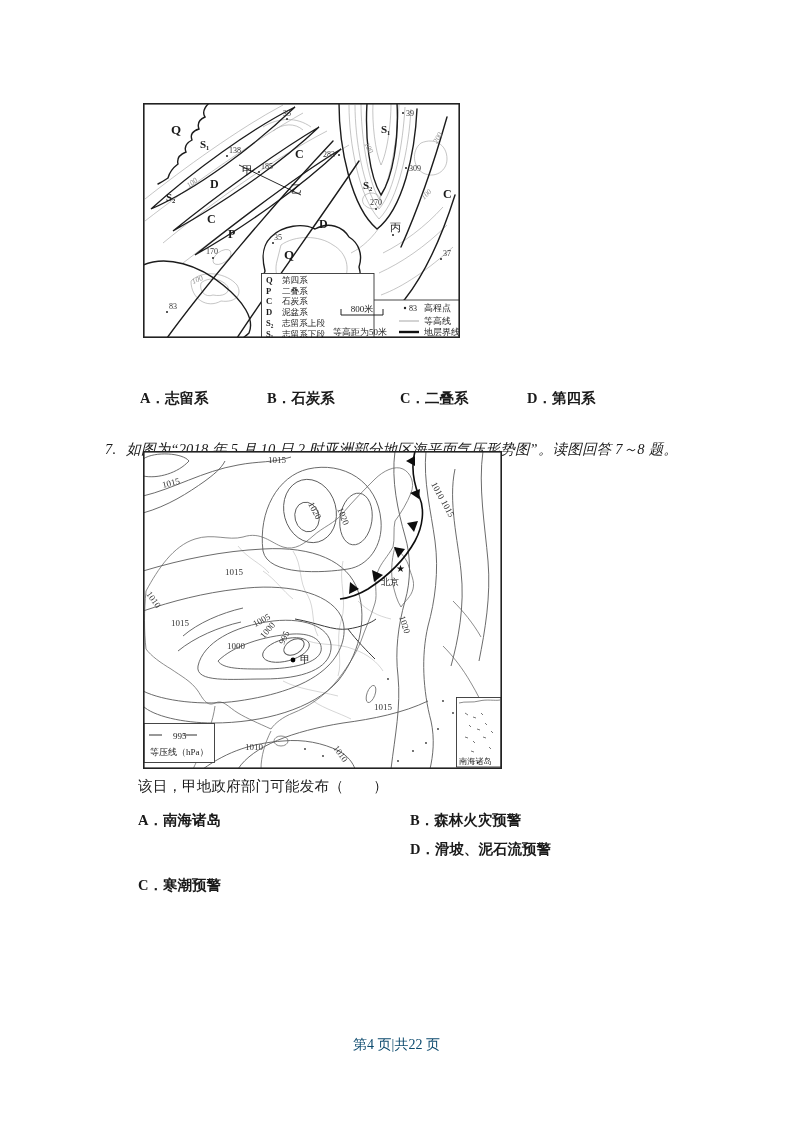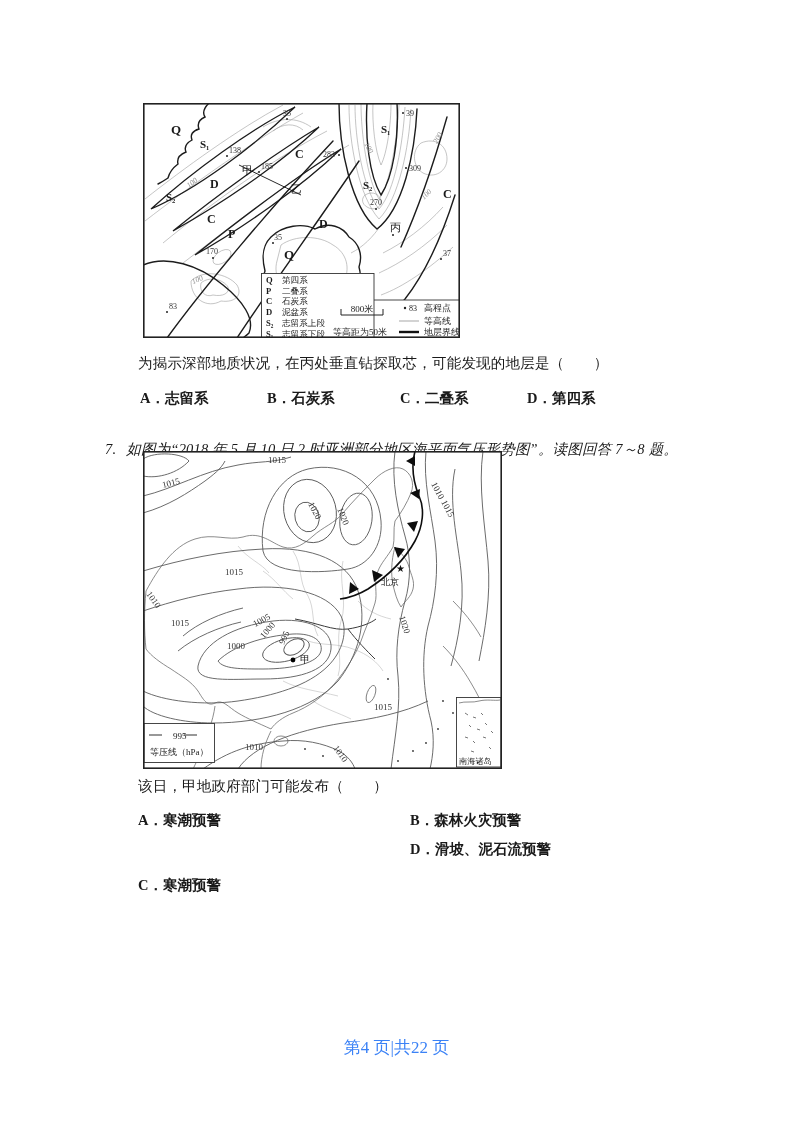--- a/index.html
+++ b/index.html
@@ -1,21 +1,21 @@
 <!DOCTYPE html>
 <html><head>
 <meta charset="utf-8">
 <style>
   html,body{margin:0;padding:0;background:#9e9e9e;}
   .page{position:relative;width:793px;height:1122px;background:#ffffff;margin:0 auto;
         font-family:"Liberation Serif","DejaVu Serif",serif;color:#1a1a1a;overflow:hidden;}
   .tline{position:absolute;font-size:14.5px;white-space:nowrap;letter-spacing:.2px;}
   .qnum{display:inline-block;margin-right:10px;}
   .opt{position:absolute;font-size:14.5px;white-space:nowrap;font-weight:bold;}
-  .footer{position:absolute;left:0;right:0;text-align:center;font-size:17px;color:#3b82f6;}
+  .footer{position:absolute;left:0;right:0;text-align:center;font-size:14px;color:#0c4a6e;}
   figure{margin:0;position:absolute;}
   svg{display:block;background:#fff;}
   svg text{font-family:"Liberation Serif","DejaVu Serif",serif;fill:#1a1a1a;}
   svg text.geo{font-weight:bold;}
   svg text.elev{fill:#333;}
   svg text.ct{fill:#8c8c8c;font-style:italic;}
   svg text.cn{fill:#111;}
   svg text.cn2{fill:#111;}
   svg text.iso{fill:#333;}
   .bd{stroke:#1c1c1c;stroke-width:1.4;fill:none;stroke-linecap:round;}
@@ -158,21 +158,20 @@
           <text x="46" y="85" class="ct" font-size="7.5" transform="rotate(-38 46 85)">100</text>
           <text x="50" y="181" class="ct" font-size="7.5" transform="rotate(-22 50 181)">100</text>
           <text x="221" y="41" class="ct" font-size="7.5" transform="rotate(62 221 41)">100</text>
           <text x="294" y="41" class="ct" font-size="7.5" transform="rotate(-60 294 41)">200</text>
           <text x="281" y="97" class="ct" font-size="7.5" transform="rotate(-45 281 97)">100</text>
         </g>
       <rect class="mapborder" x="0.8" y="0.8" width="315.4" height="233.4"></rect>
     </svg>
   </figure>
 
-  <div class="tline" style="left:138px;top:354px;">为揭示深部地质状况，在丙处垂直钻探取芯，可能发现的地层是（　　）</div>
   <div class="opt" style="left:140px;top:389px;">A．志留系</div>
   <div class="opt" style="left:267px;top:389px;">B．石炭系</div>
   <div class="opt" style="left:400px;top:389px;">C．二叠系</div>
   <div class="opt" style="left:527px;top:389px;">D．第四系</div>
 
   <div class="tline" style="left:105px;top:440px;font-style:italic;">
     <span class="qnum">7.</span><span>如图为“2018 年 5 月 10 日 2 时亚洲部分地区海平面气压形势图”。读图回答 7～8 题。</span>
   </div>
 
   <figure style="left:143px;top:451px;">
@@ -300,21 +299,21 @@
           <text x="190" y="297" class="iso" font-size="9" transform="rotate(55 190 297)">1010</text>
           <text x="253" y="121" class="cn2" font-size="10">★</text>
           <text x="238" y="134" class="cn2" font-size="9">北京</text>
           <text x="157" y="212" class="cn2" font-size="10">甲</text>
         </g>
       <rect class="mapborder" x="0.8" y="0.8" width="357.4" height="316.4"></rect>
     </svg>
   </figure>
 
   <div class="tline" style="left:138px;top:777px;">该日，甲地政府部门可能发布（　　）</div>
-  <div class="opt" style="left:138px;top:811px;">A．寒潮预警</div>
+  <div class="opt" style="left:138px;top:811px;">A．南海诸岛</div>
   <div class="opt" style="left:410px;top:811px;">B．森林火灾预警</div>
   <div class="opt" style="left:138px;top:840px;margin-top:36px;">C．寒潮预警</div>
   <div class="opt" style="left:410px;top:840px;">D．滑坡、泥石流预警</div>
 
 
   <div class="footer" style="top:1036px;">第4 页|共22 页</div>
 
 </div>
 
 </body></html>

